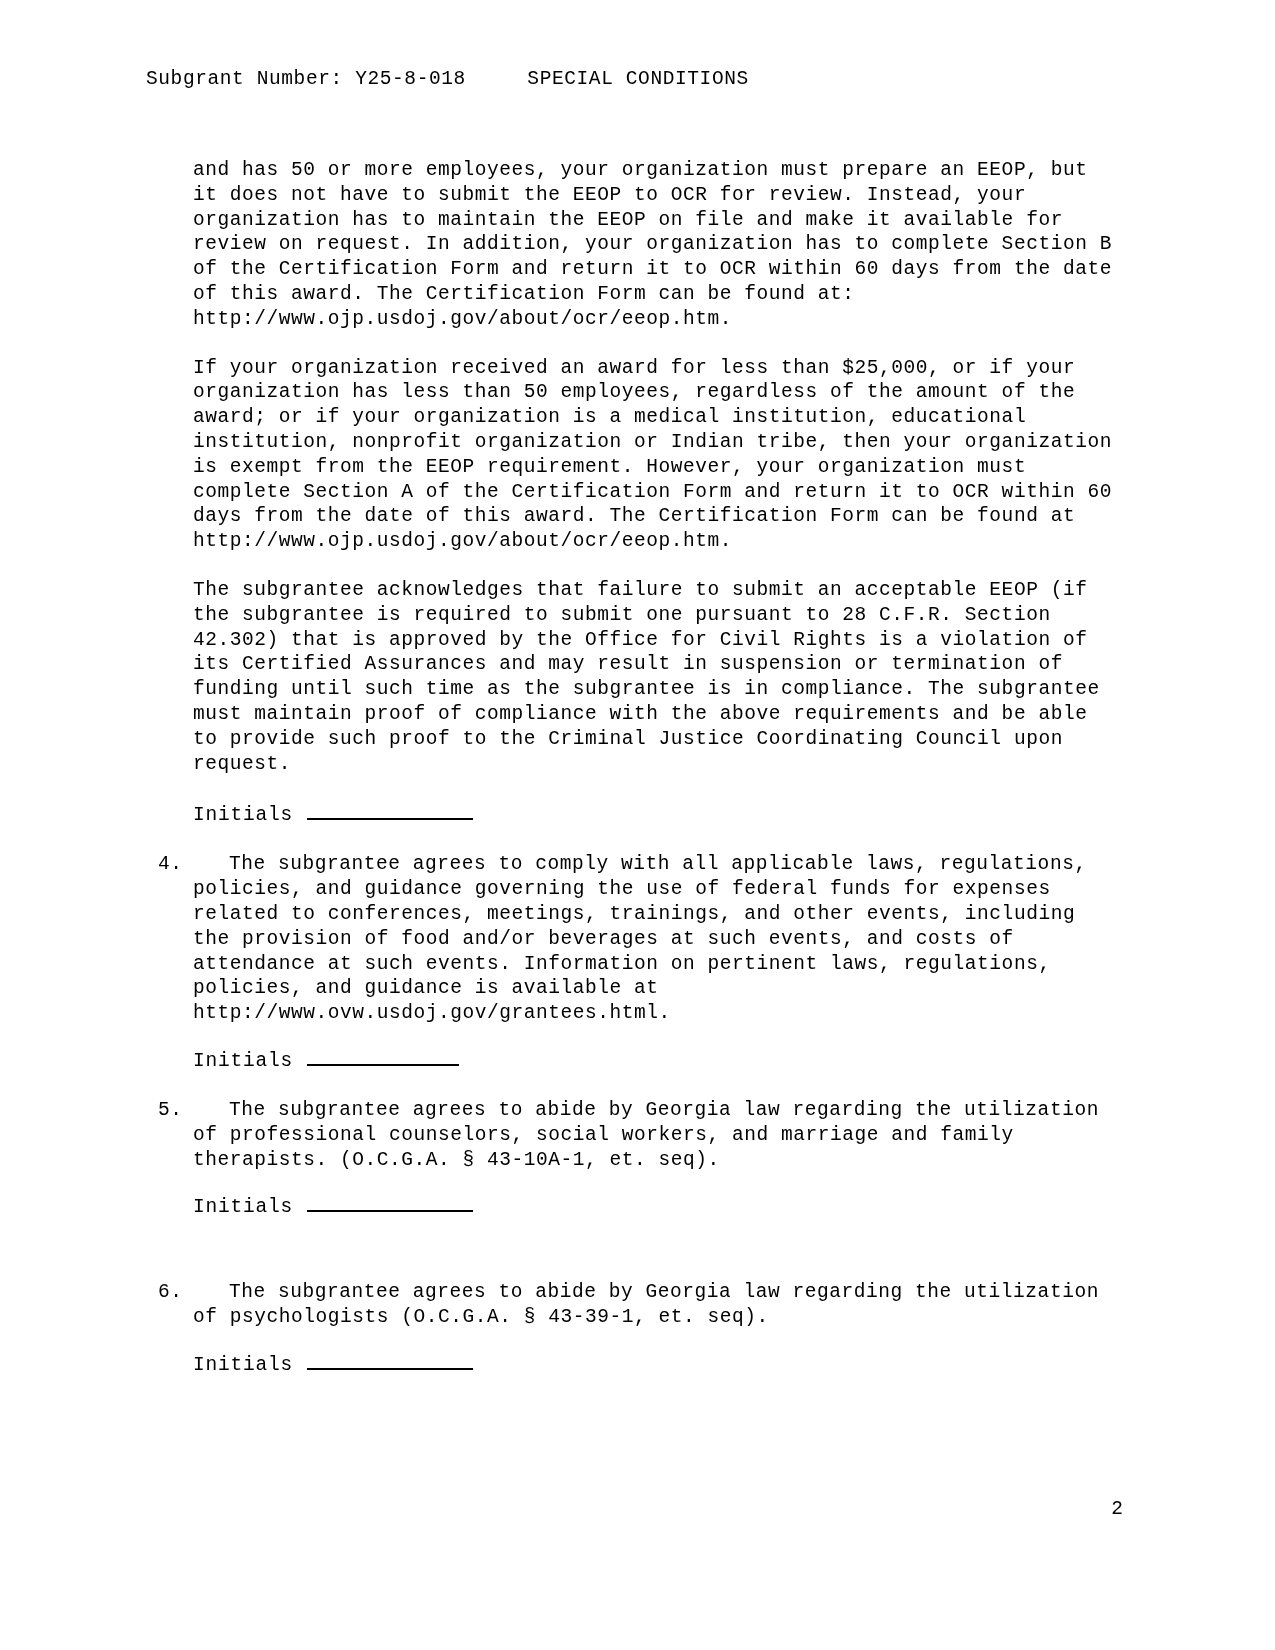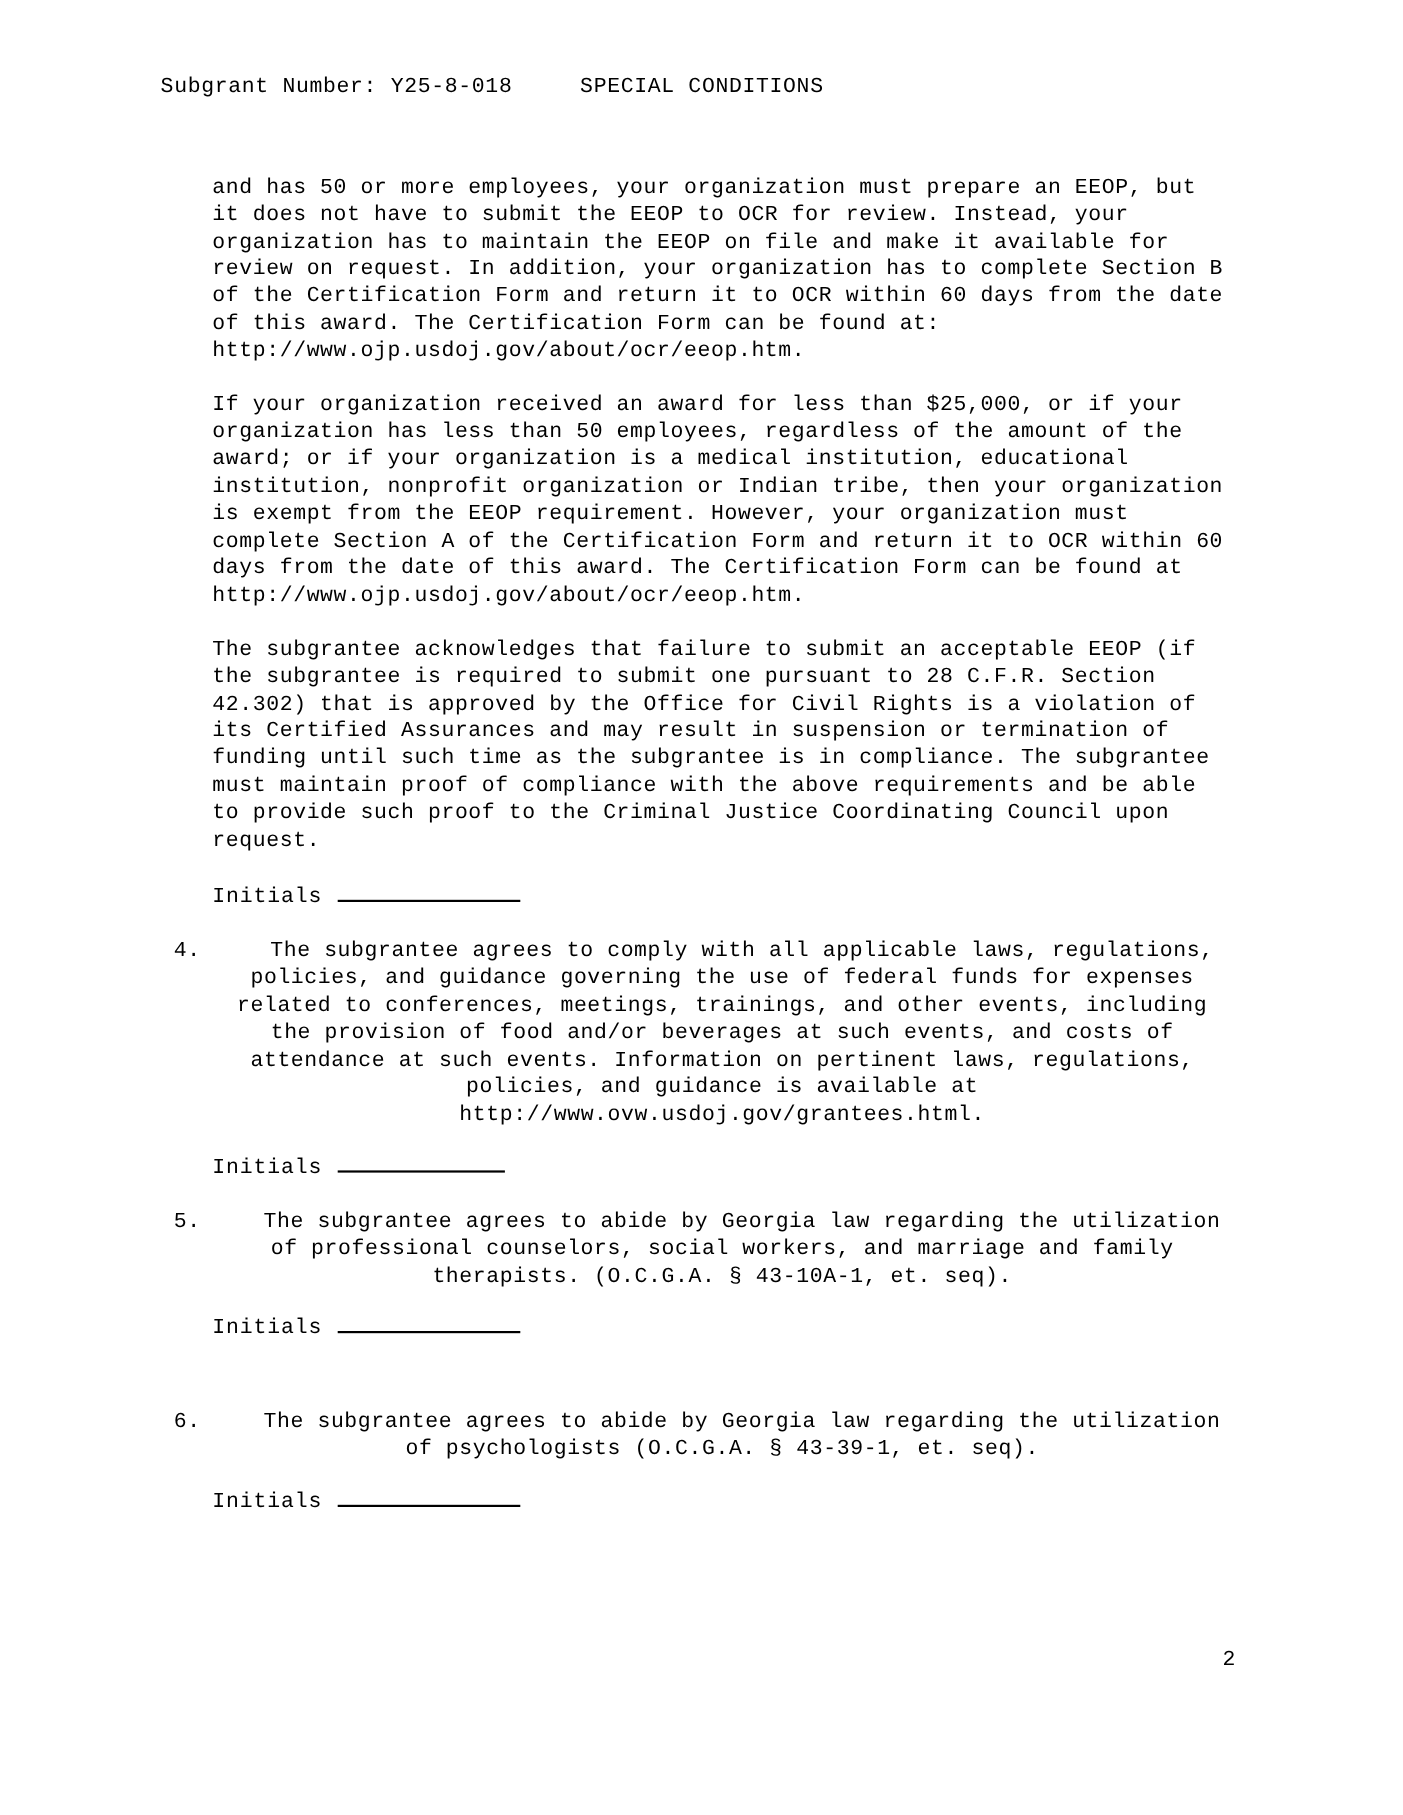--- a/index.html
+++ b/index.html
@@ -56,21 +56,20 @@
     margin: 0;
   }
   .numbered .num {
     position: absolute;
     left: -2px;
     top: 0;
   }
   .numbered .body {
     display: block;
     text-indent: 36px;
-    text-align: center;
   }
   .initials-row {
     padding-left: 33px;
     margin: 20px 0 26px 0;
     display: flex;
     align-items: baseline;
   }
   .initials-label {
     font-size: 19.5px;
     font-weight: normal;

